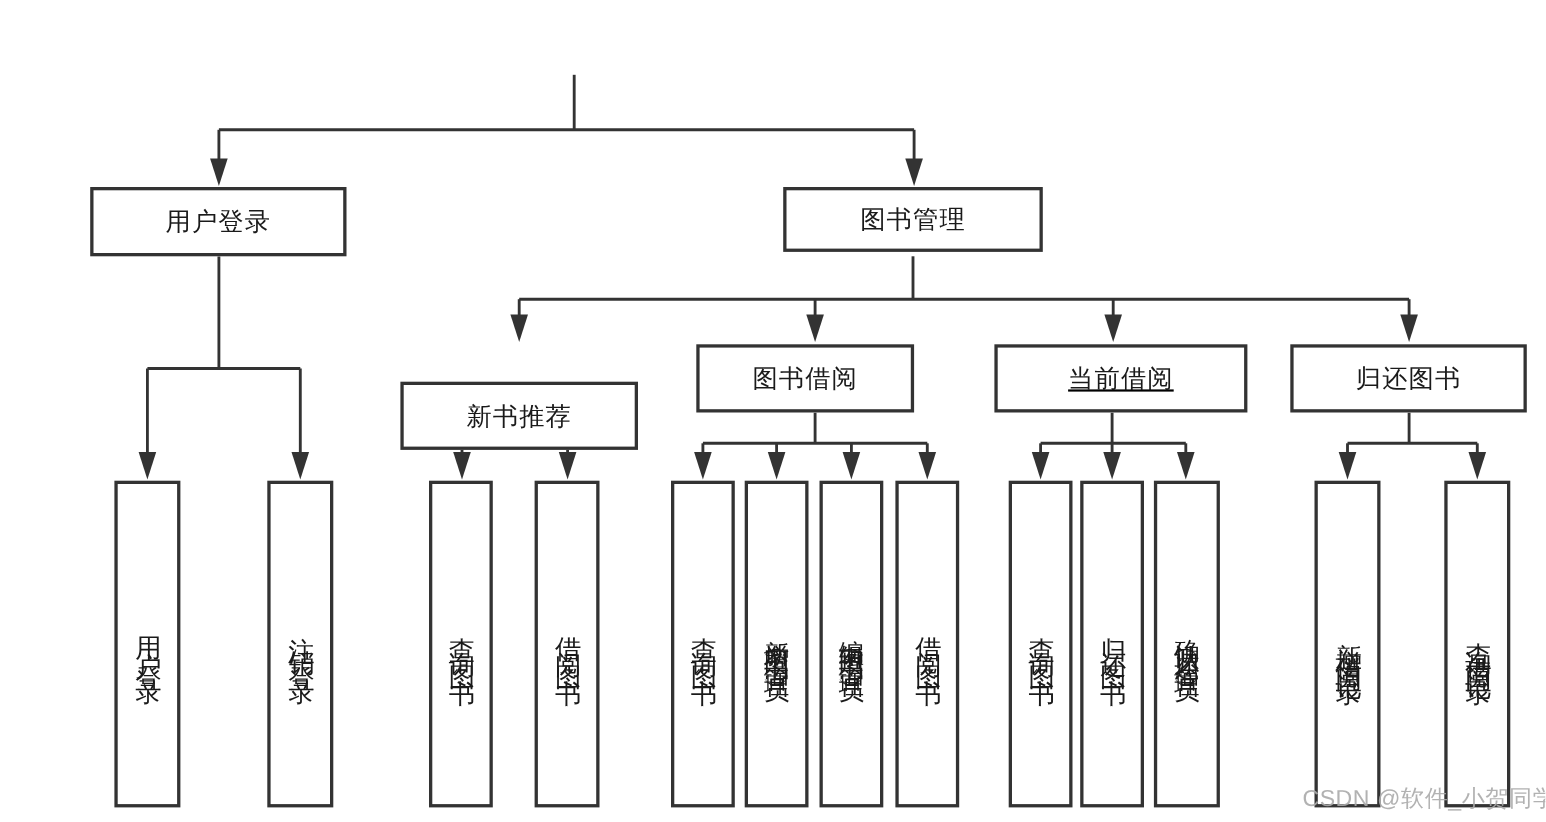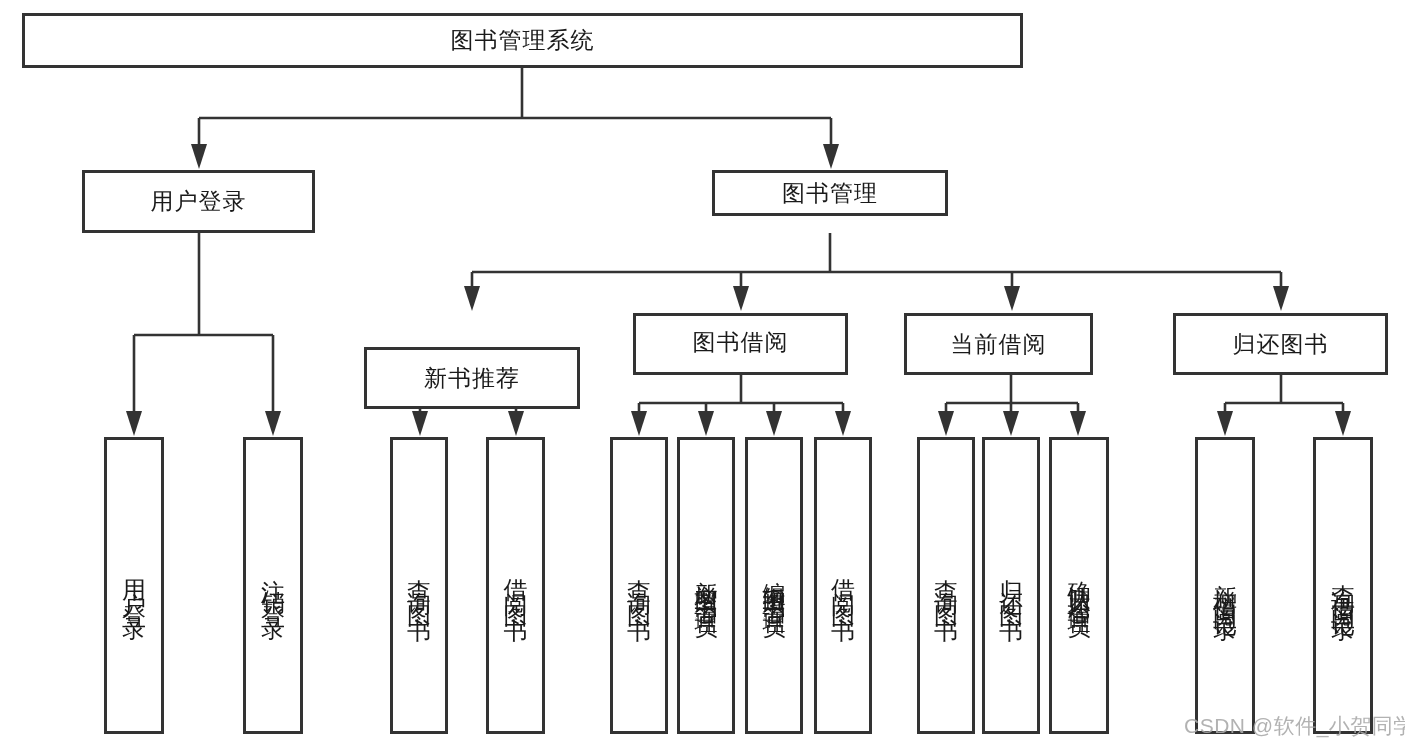--- a/index.html
+++ b/index.html
@@ -127,38 +127,35 @@
       <polygon points="766,411 782,411 774,436"></polygon>
       <polygon points="835,411 851,411 843,436"></polygon>
       <polygon points="938,411 954,411 946,436"></polygon>
       <polygon points="1003,411 1019,411 1011,436"></polygon>
       <polygon points="1070,411 1086,411 1078,436"></polygon>
       <polygon points="1217,411 1233,411 1225,436"></polygon>
       <polygon points="1335,411 1351,411 1343,436"></polygon>
     </g>
   </svg>
 
-  <div class="box" style="left:22px; top:13px; width:1001px; height:55px;">
-    <span class="hlabel">图书管理系统</span>
-  </div>
 
   <div class="box" style="left:82px; top:170px; width:233px; height:63px;">
     <span class="hlabel">用户登录</span>
   </div>
-  <div class="box" style="left:712px; top:170px; width:236px; height:46px;">
+  <div class="box" style="left:712px; top:170px; width:236px; height:59px;">
     <span class="hlabel">图书管理</span>
   </div>
 
   <div class="box" style="left:364px; top:313px; width:216px; height:62px;margin-top:34px;">
     <span class="hlabel">新书推荐</span>
   </div>
-  <div class="box" style="left:633px; top:313px; width:215px; height:62px;font-family:Liberation Mono, monospace;">
+  <div class="box" style="left:633px; top:313px; width:198px; height:62px;">
     <span class="hlabel">图书借阅</span>
   </div>
-  <div class="box" style="left:904px; top:313px; width:189px; height:62px;">
+  <div class="box" style="left:904px; top:313px; width:230px; height:62px;text-decoration:underline;">
     <span class="hlabel">当前借阅</span>
   </div>
   <div class="box" style="left:1173px; top:313px; width:215px; height:62px;">
     <span class="hlabel">归还图书</span>
   </div>
 
   <div class="box leaf" style="left:104px; top:437px; width:60px; height:297px;">
     <span class="vlabel s4">用户登录</span>
   </div>
   <div class="box leaf" style="left:243px; top:437px; width:60px; height:297px;">

